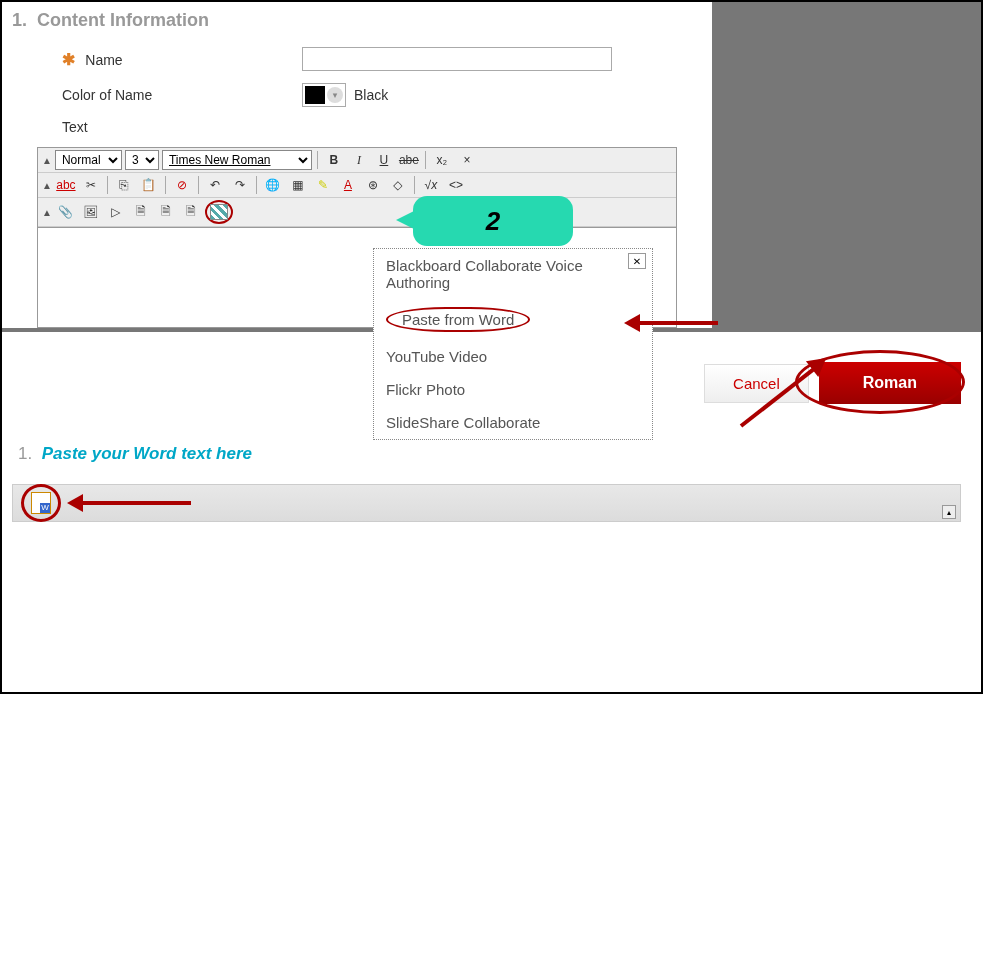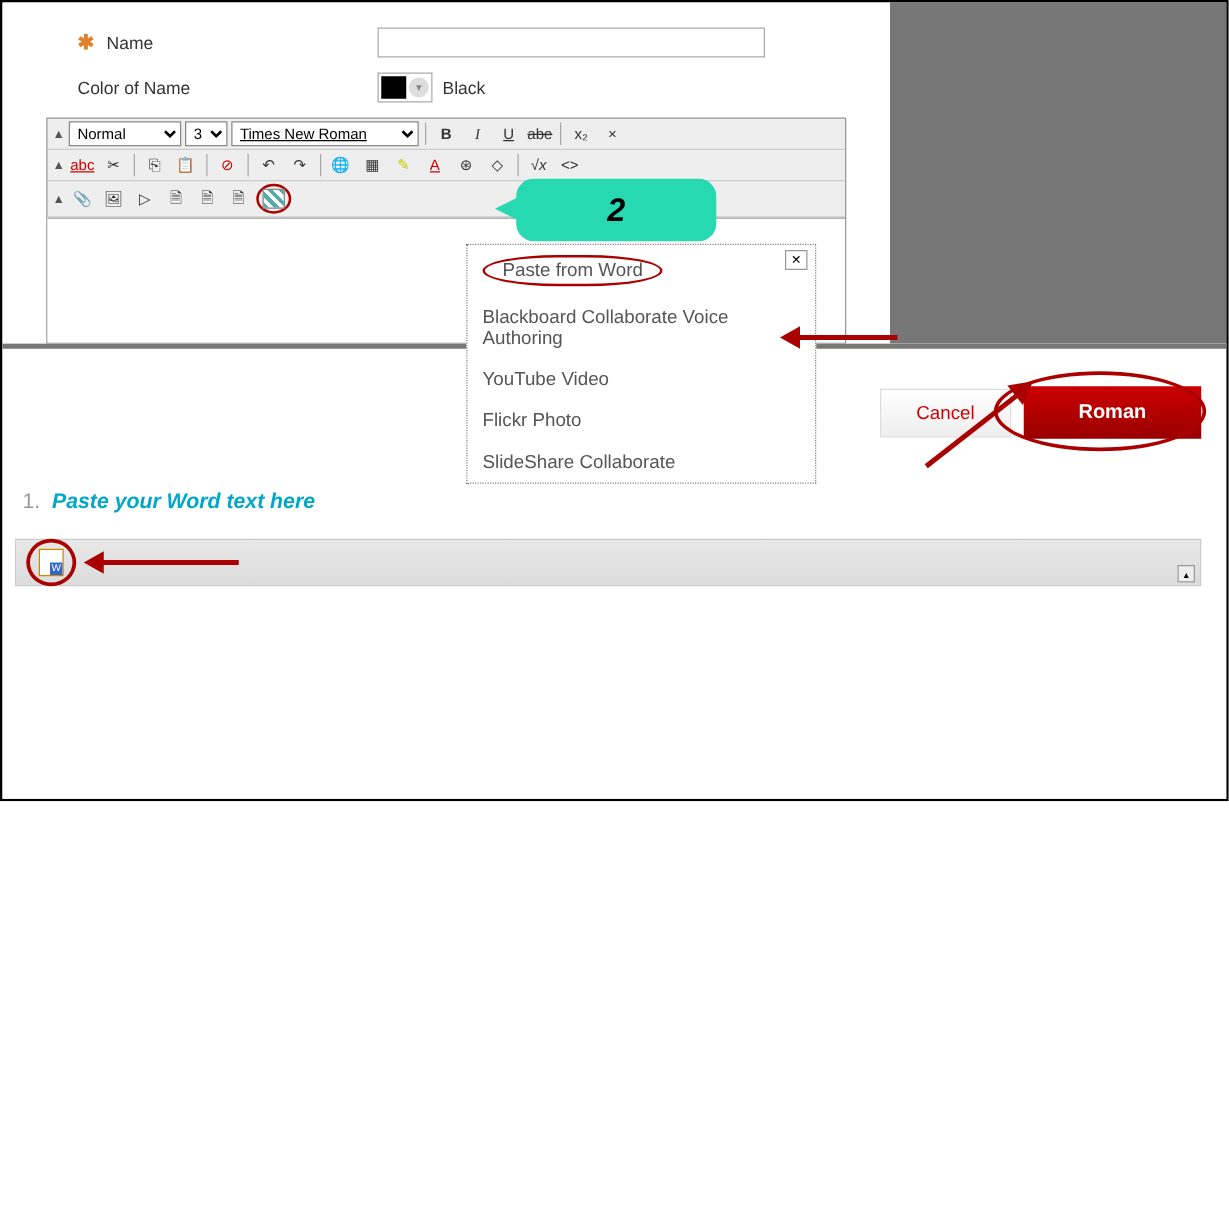--- a/index.html
+++ b/index.html
@@ -16,21 +16,21 @@
 .req { color: #e08028; font-weight: bold; margin-right: 6px; font-size: 16px; }
 .text-input { width: 310px; height: 24px; border: 1px solid #aaa; background: #fff; }
 .color-swatch { display: inline-flex; align-items: center; border: 1px solid #aaa; padding: 2px; margin-right: 8px; }
 .swatch { width: 20px; height: 18px; background: #000; }
 .chev { width: 16px; height: 16px; background: #ddd; border-radius: 50%; display: inline-flex; align-items: center; justify-content: center; font-size: 9px; color: #888; margin-left: 2px; }
 
 
 .editor { border: 1px solid #999; margin: 10px 0 0 25px; width: 640px; background: #eee; }
 .tb-row { display: flex; align-items: center; padding: 2px 4px; border-bottom: 1px solid #ccc; gap: 3px; }
 .tb-sel { font-size: 12px; border: 1px solid #888; background: #fff; height: 20px; padding: 0 2px; }
-.sel-normal { width: 90px; }
+.sel-normal { width: 67px; }
 .sel-size { width: 34px; }
 .sel-font { width: 150px; text-decoration: underline; }
 .tb-btn { width: 22px; height: 20px; display: inline-flex; align-items: center; justify-content: center; font-size: 12px; color: #333; border: 1px solid transparent; cursor: pointer; }
 .sep { width: 1px; height: 18px; background: #aaa; margin: 0 2px; }
 .arrow-tri { font-size: 10px; color: #555; }
 .circled { border: 2px solid #a00; border-radius: 50%; width: 28px; height: 24px; display: inline-flex; align-items: center; justify-content: center; }
 .mashup-ico { width: 18px; height: 16px; background: repeating-linear-gradient(45deg,#5aa,#5aa 3px,#fff 3px,#fff 6px); border: 1px solid #888; }
 
 
 .callout-wrap { position: relative; }
@@ -66,38 +66,45 @@
 .red-arrow-h { position: relative; height: 4px; background: #a00; }
 .red-arrow-h::before { content: ''; position: absolute; left: -14px; top: -7px; border-top: 9px solid transparent; border-bottom: 9px solid transparent; border-right: 16px solid #a00; }
 </style>
 </head>
 <body>
 
 <div class="outer">
 
   <div class="top-panel">
     <div class="content-box">
+      <div class="section-heading">
+        <span class="num">1.</span>
+        &nbsp;<span>Content Information</span>
+      </div>
 
       <div class="form-row">
         <div class="form-label">
           <span class="req">✱</span>
           <span>Name</span>
         </div>
         <input type="text" class="text-input" style="">
       </div>
 
       <div class="form-row">
         <div class="form-label">Color of Name</div>
         <span class="color-swatch">
           <span class="swatch"></span>
           <span class="chev">▾</span>
         </span>
         <span>Black</span>
       </div>
 
+      <div class="form-row">
+        <div class="form-label">Text</div>
+      </div>
 
       <div class="editor">
         <div class="tb-row">
           <span class="arrow-tri">▲</span>
           <select class="tb-sel sel-normal"><option>Normal</option></select>
           <select class="tb-sel sel-size"><option>3</option></select>
           <select class="tb-sel sel-font"><option>Times New Roman</option></select>
           <span class="sep"></span>
           <span class="tb-btn" style="font-weight:bold">B</span>
           <span class="tb-btn" style="font-style:italic;font-family:serif">I</span>
@@ -144,24 +151,24 @@
               </span>
           </span>
         </div>
 
         <div class="editor-area callout-wrap">
           <div class="callout-tail"></div>
           <div class="callout">2</div>
 
           <div class="dropdown">
             <div class="dd-close">✕</div>
+            <div class="dd-item">Blackboard Collaborate Voice Authoring</div>
             <div class="dd-item highlighted">
               <span class="oval-highlight">Paste from Word</span>
             </div>
-            <div class="dd-item">Blackboard Collaborate Voice Authoring</div>
             <div class="dd-item">YouTube Video</div>
             <div class="dd-item">Flickr Photo</div>
             <div class="dd-item">SlideShare Collaborate</div>
           </div>
 
           <div class="arrow-red" style="left:600px;top:93px;">
             <div class="red-arrow-h" style="width:80px;"></div>
           </div>
         </div>
       </div>

